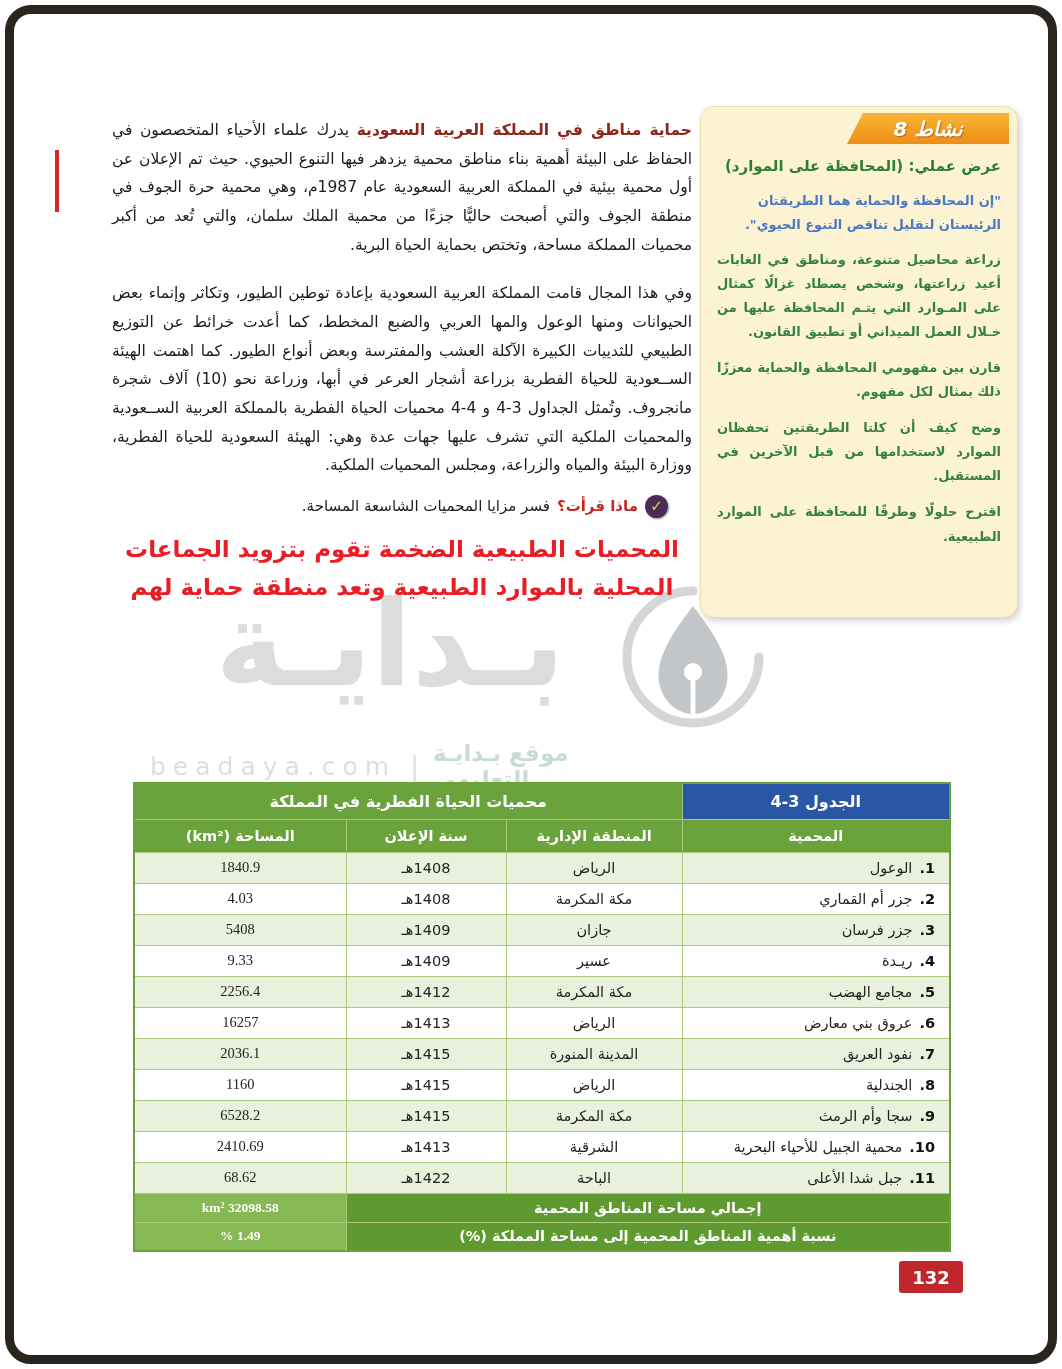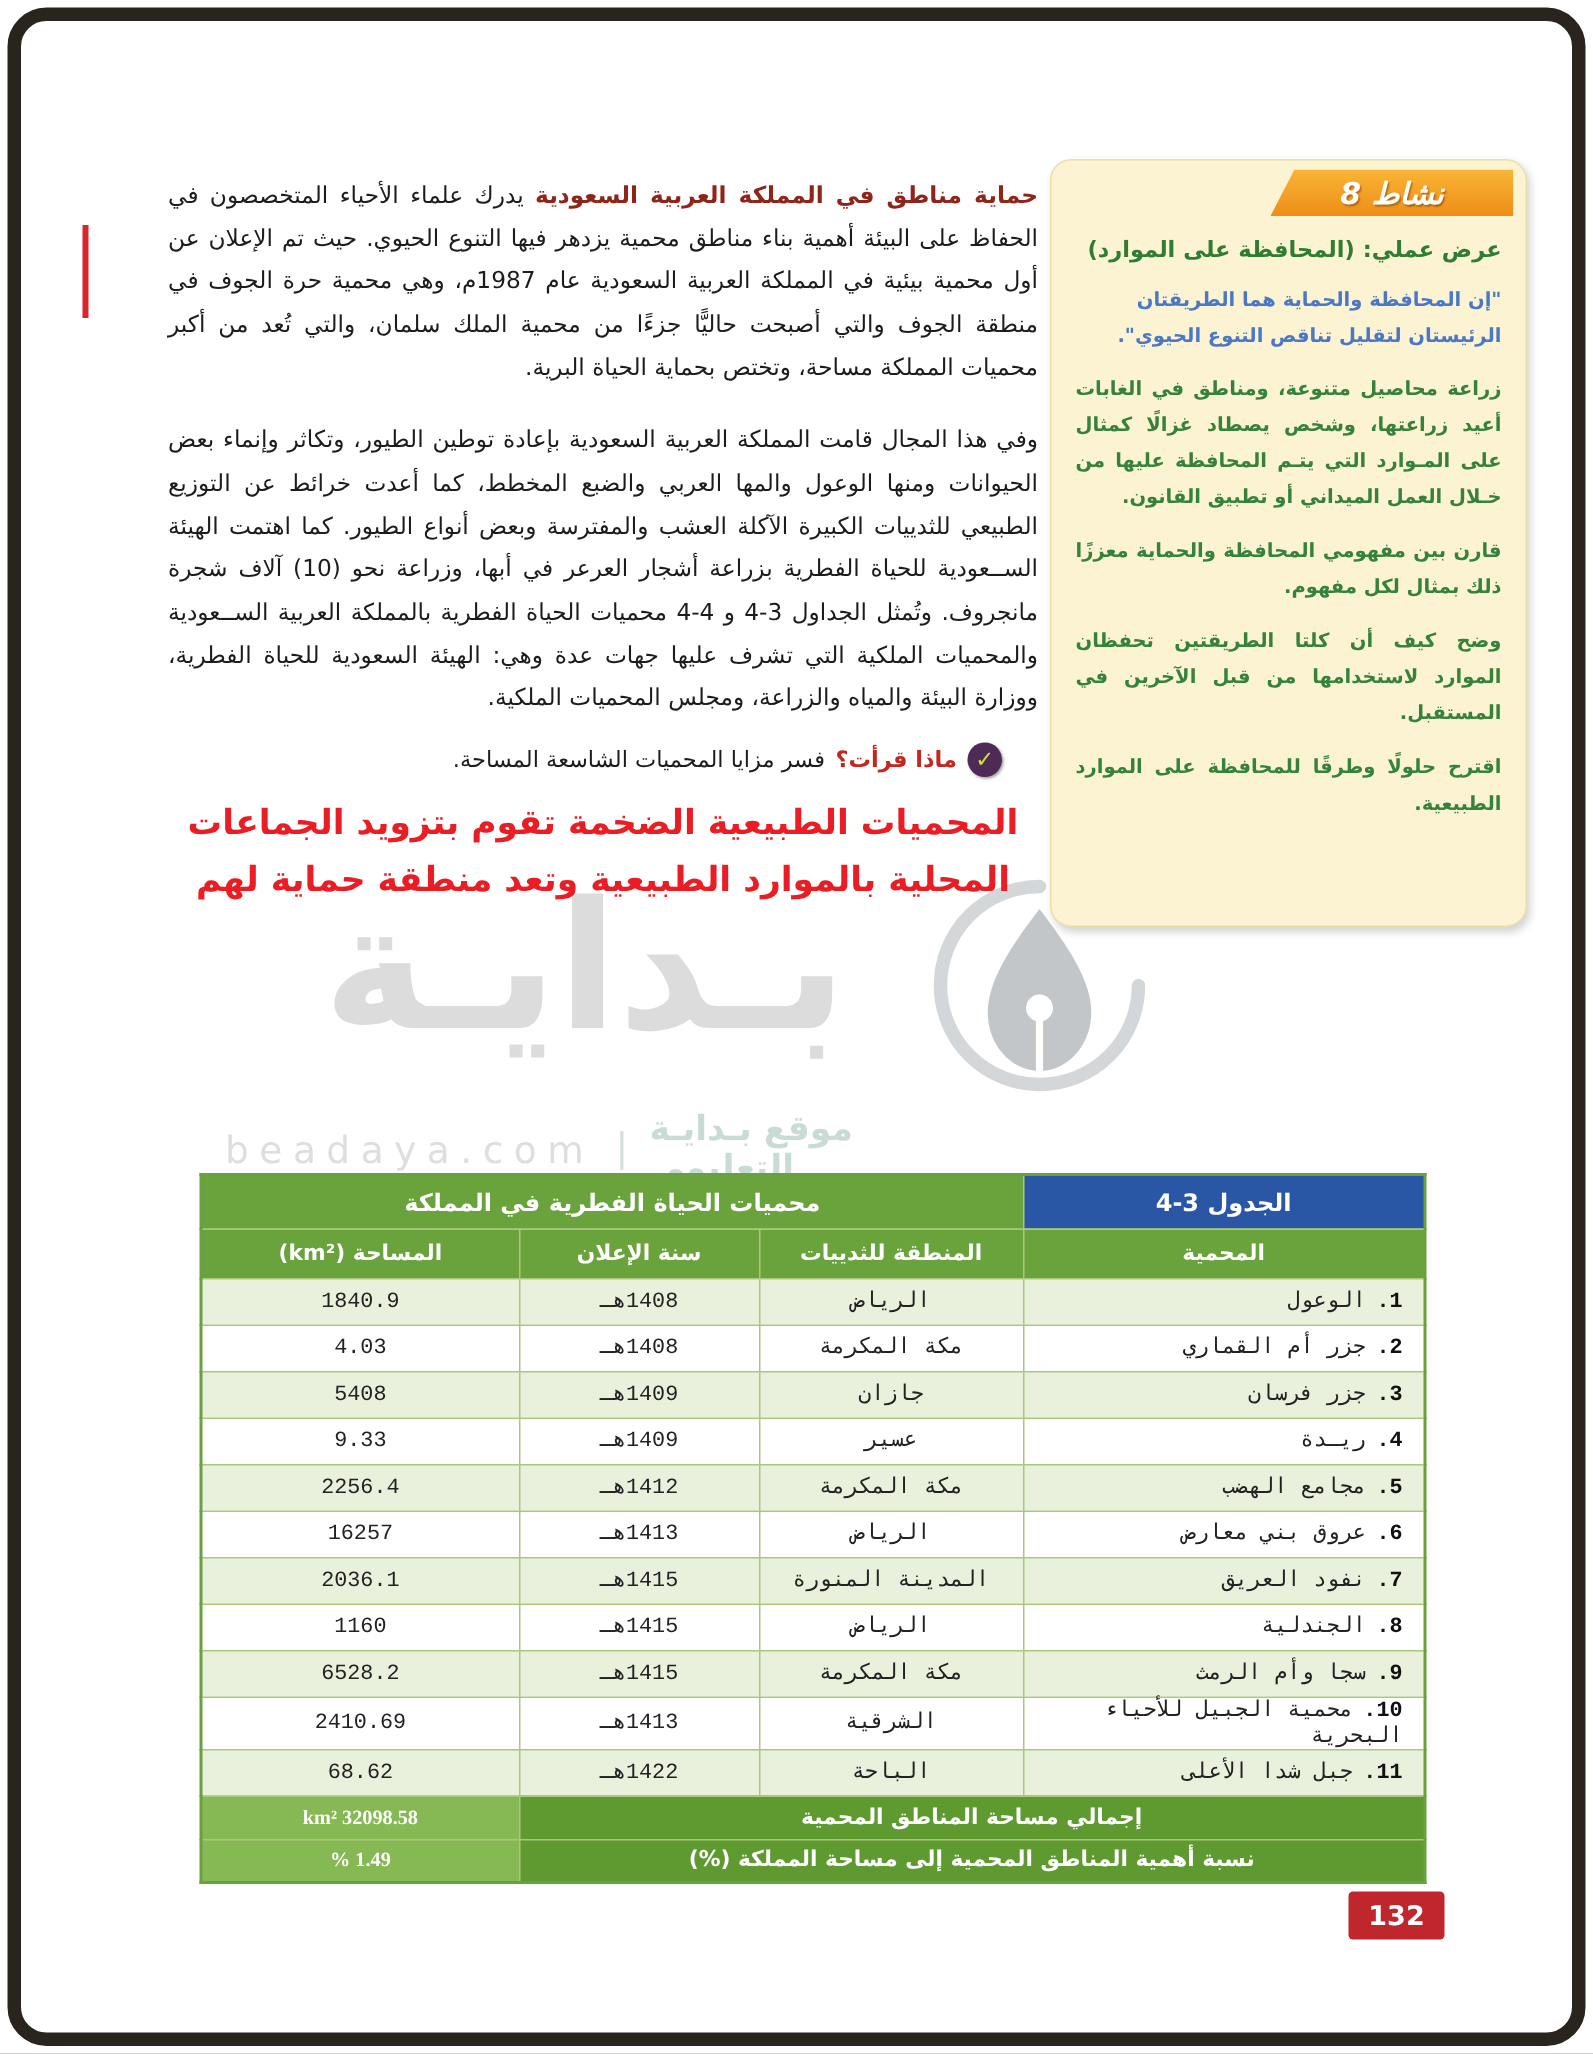--- a/index.html
+++ b/index.html
@@ -78,21 +78,21 @@
     border:2px solid #69a13c;
   }
   .res-table th, .res-table td { border:1px solid #a9c87d; }
   .badge-cell {
     background:#2a57a5; color:#fff; font-weight:bold; font-size:16px;
     width:268px; height:36px; text-align:center;
   }
   .title-cell { background:#6aa23c; color:#fff; font-weight:bold; font-size:16px; text-align:center; }
   .col-head { background:#6aa23c; color:#fff; font-weight:bold; font-size:14.5px; height:33px; text-align:center; }
   .col-region { width:176px; } .col-year { width:160px; } .col-area { width:212px; }
-  .res-table tbody td { height:31px; font-size:14.5px; color:#222;font-family:Liberation Mono, monospace; }
+  .res-table tbody td { height:31px; font-size:14.5px; color:#222; }
   .res-table tbody tr:nth-child(odd) { background:#e9f1dd; }
   .name-cell { text-align:right; padding-right:14px; }
   .row-num { font-weight:bold; color:#111; margin-left:7px; }
   .center { text-align:center; }
   .num-cell { text-align:center; font-family:"Liberation Serif", serif; font-size:16px; }
   .foot-label { background:#5f9a31; color:#fff; font-weight:bold; font-size:14.5px; height:29px; text-align:center; }
   .foot-value { background:#86b853; color:#fff; font-weight:bold; font-size:13.5px; text-align:center; font-family:"Liberation Serif", serif; }
 
   
   .page-num {
@@ -150,21 +150,21 @@
   </main>
 
   <table class="res-table">
     <thead>
       <tr>
         <th class="badge-cell">الجدول 3-4</th>
         <th class="title-cell" colspan="3">محميات الحياة الفطرية في المملكة</th>
       </tr>
       <tr>
         <th class="col-head">المحمية</th>
-        <th class="col-head col-region">المنطقة للثدييات</th>
+        <th class="col-head col-region">المنطقة الإدارية</th>
         <th class="col-head col-year">سنة الإعلان</th>
         <th class="col-head col-area">المساحة (km²)</th>
       </tr>
     </thead>
     <tbody>
       <tr>
         <td class="name-cell"><span class="row-num">1.</span><span>الوعول</span></td>
         <td class="center">الرياض</td>
         <td class="center">1408هـ</td>
         <td class="num-cell">1840.9</td>

